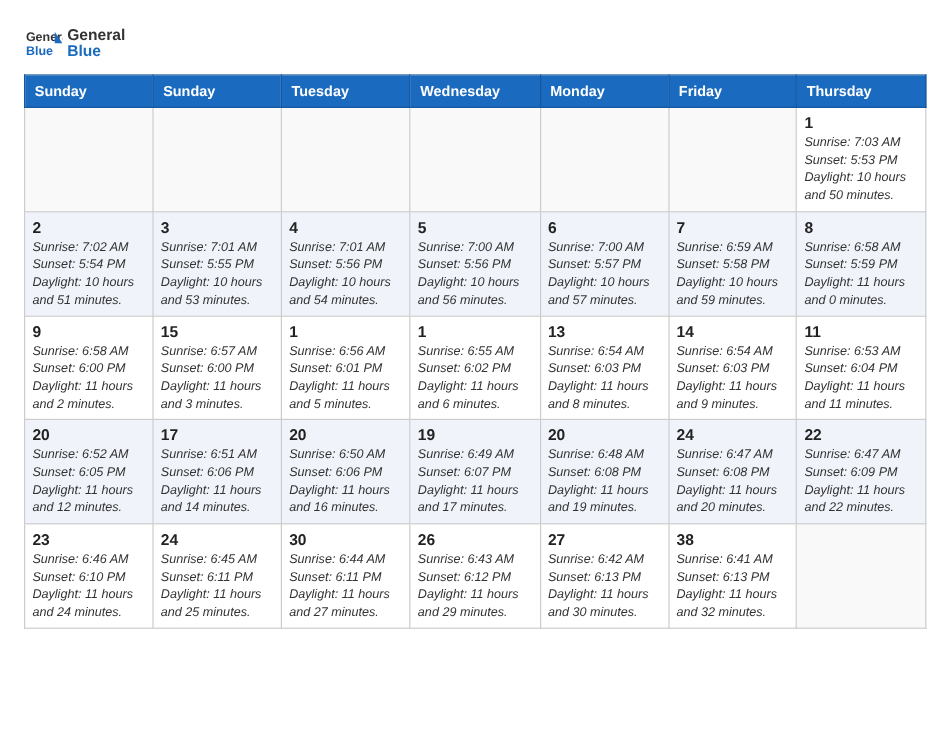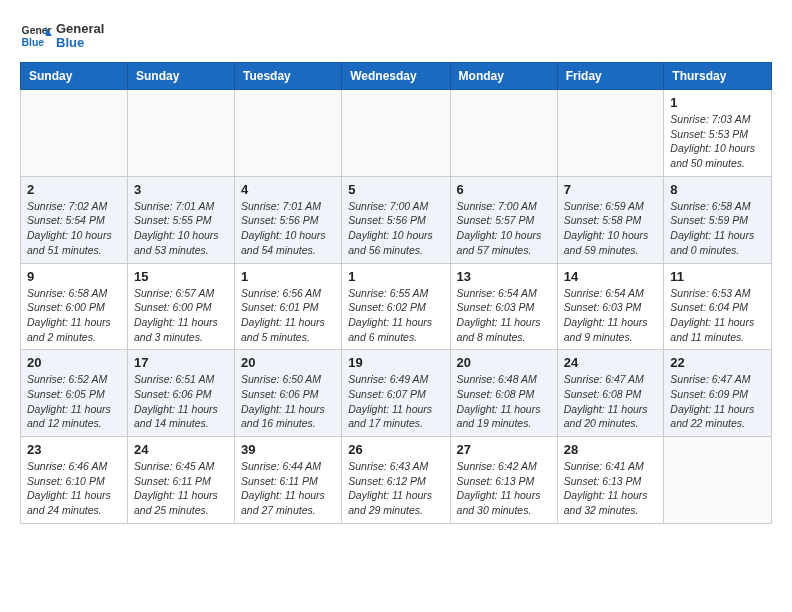--- a/index.html
+++ b/index.html
@@ -225,31 +225,31 @@
       <tr>
         <td>
           <span class="day-number">23</span>
           <div class="day-info">Sunrise: 6:46 AM<br>Sunset: 6:10 PM<br>Daylight: 11 hours and 24 minutes.</div>
         </td>
         <td>
           <span class="day-number">24</span>
           <div class="day-info">Sunrise: 6:45 AM<br>Sunset: 6:11 PM<br>Daylight: 11 hours and 25 minutes.</div>
         </td>
         <td>
-          <span class="day-number">39</span>
+          <span class="day-number">30</span>
           <div class="day-info">Sunrise: 6:44 AM<br>Sunset: 6:11 PM<br>Daylight: 11 hours and 27 minutes.</div>
         </td>
         <td>
           <span class="day-number">26</span>
           <div class="day-info">Sunrise: 6:43 AM<br>Sunset: 6:12 PM<br>Daylight: 11 hours and 29 minutes.</div>
         </td>
         <td>
           <span class="day-number">27</span>
           <div class="day-info">Sunrise: 6:42 AM<br>Sunset: 6:13 PM<br>Daylight: 11 hours and 30 minutes.</div>
         </td>
         <td>
-          <span class="day-number">28</span>
+          <span class="day-number">38</span>
           <div class="day-info">Sunrise: 6:41 AM<br>Sunset: 6:13 PM<br>Daylight: 11 hours and 32 minutes.</div>
         </td>
         <td class="empty"></td>
       </tr>
     </tbody>
 </table>
 
 </body></html>

